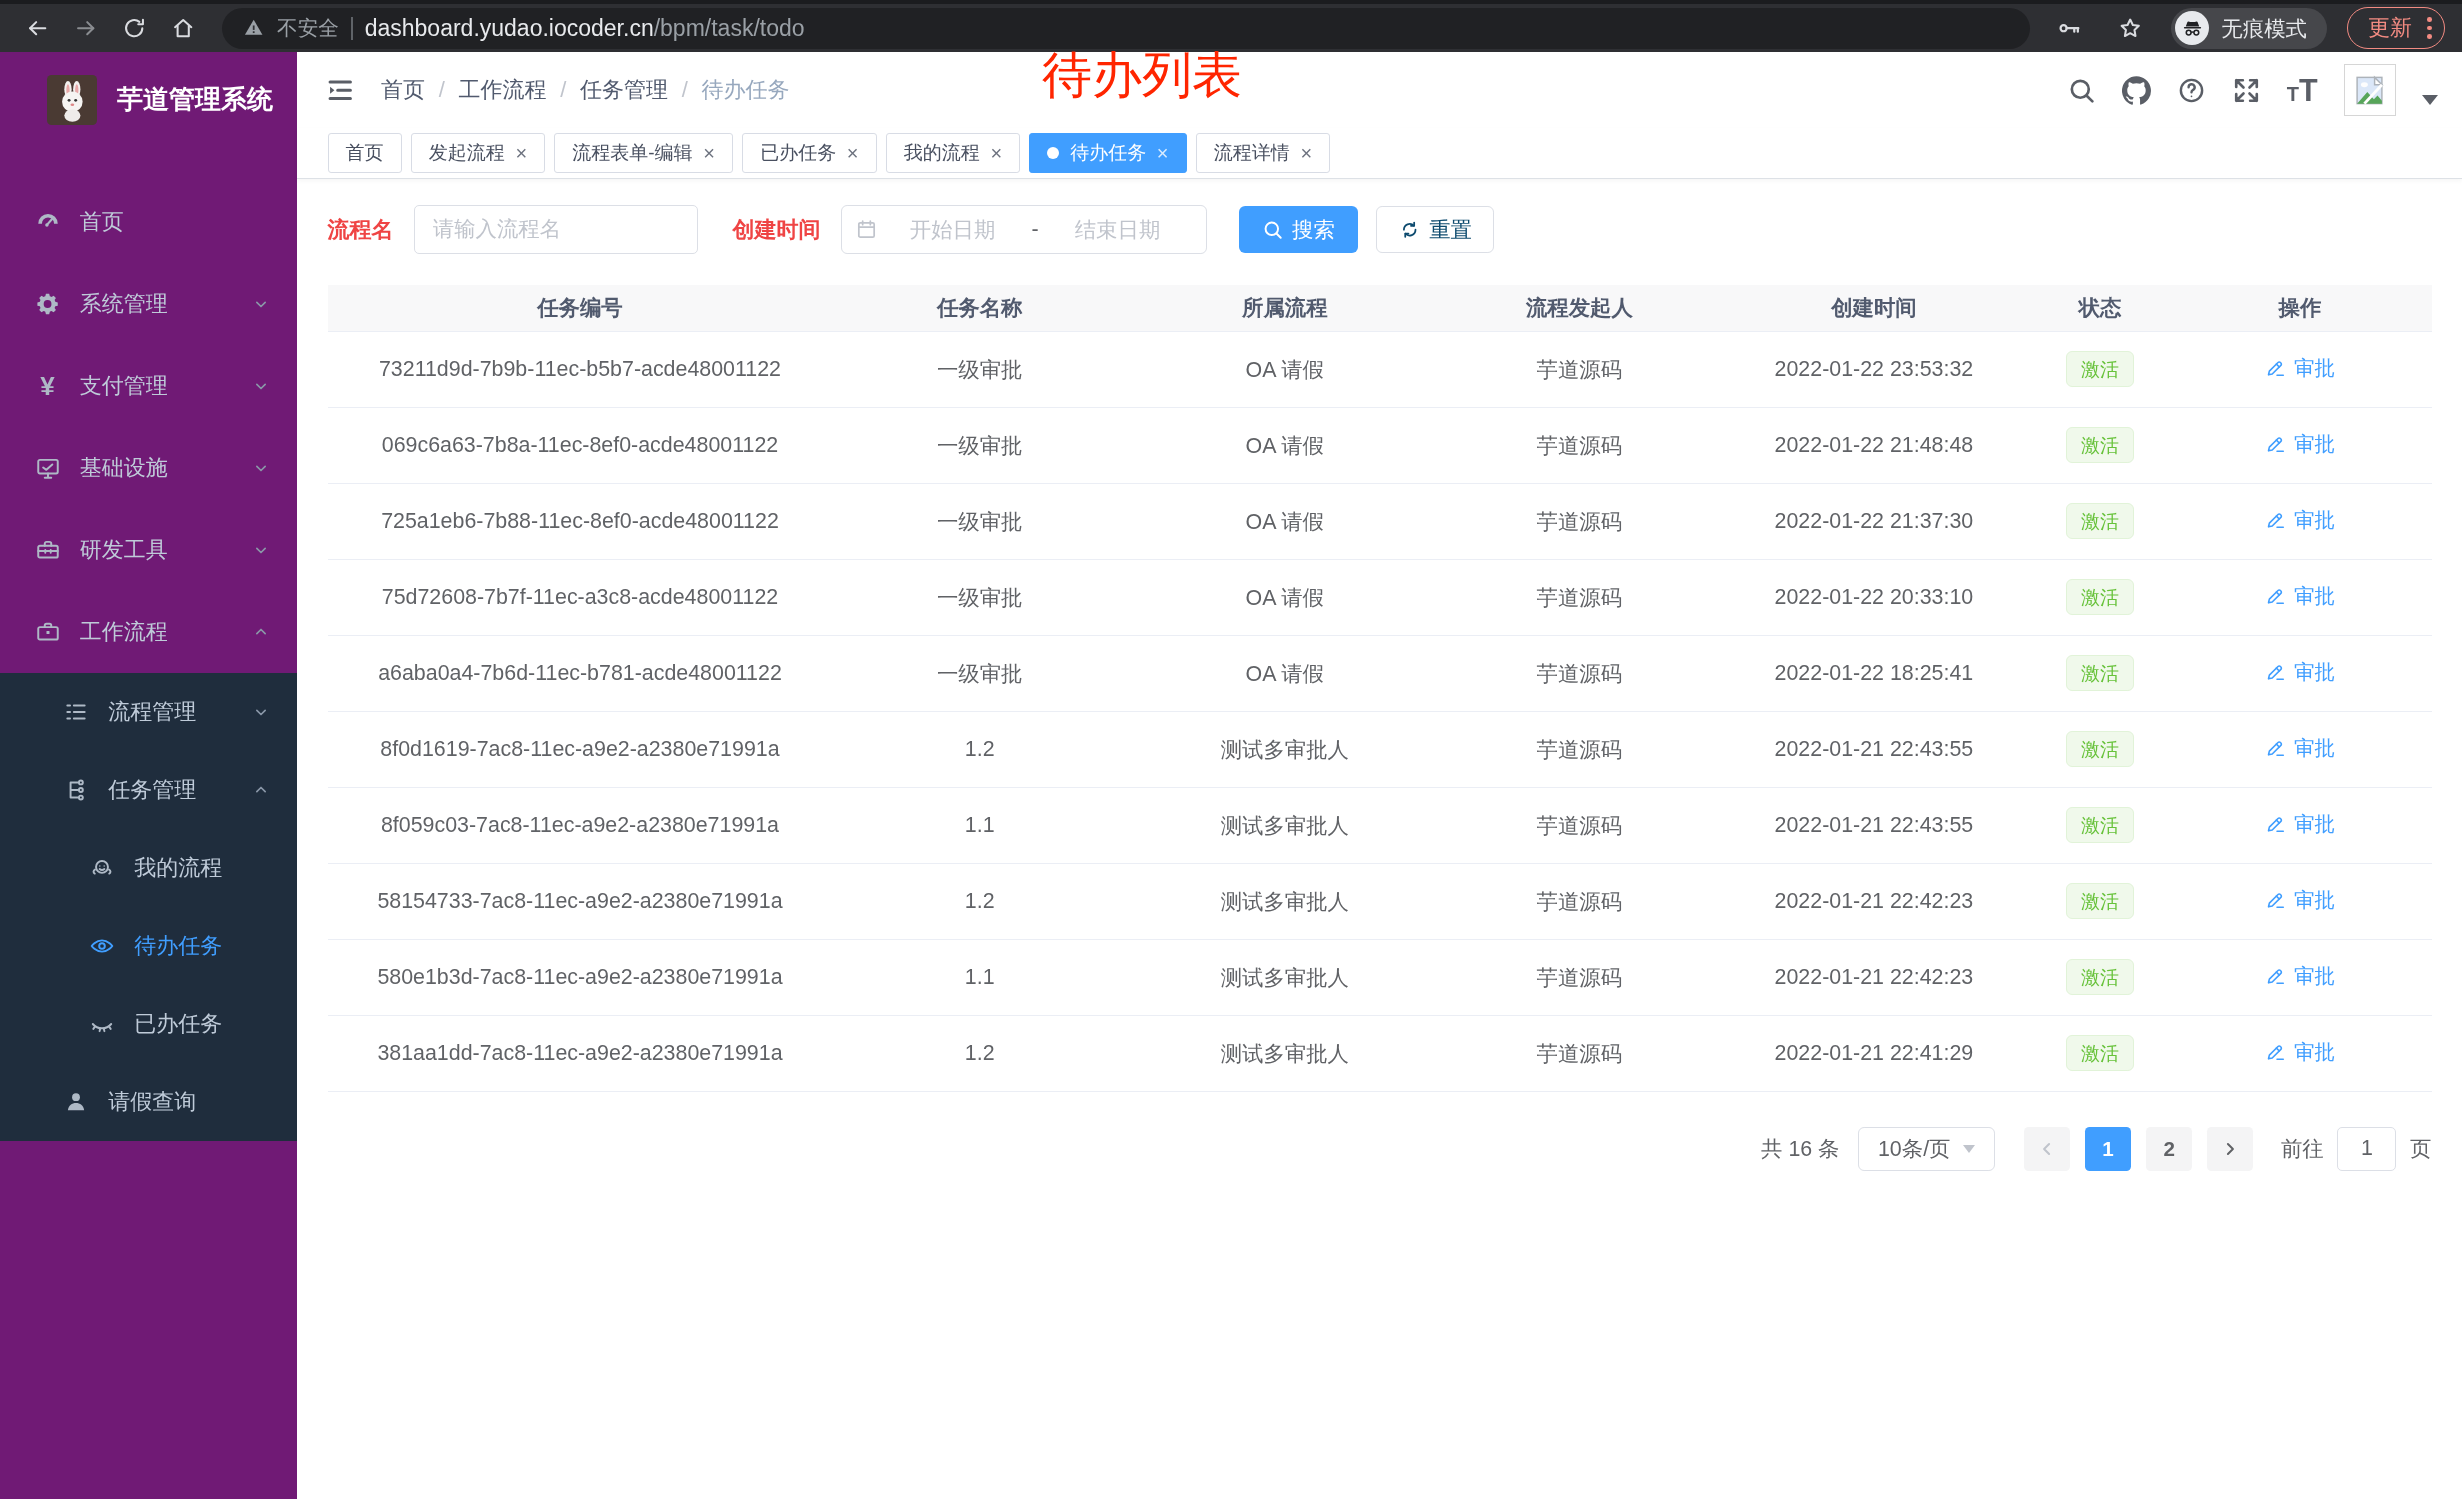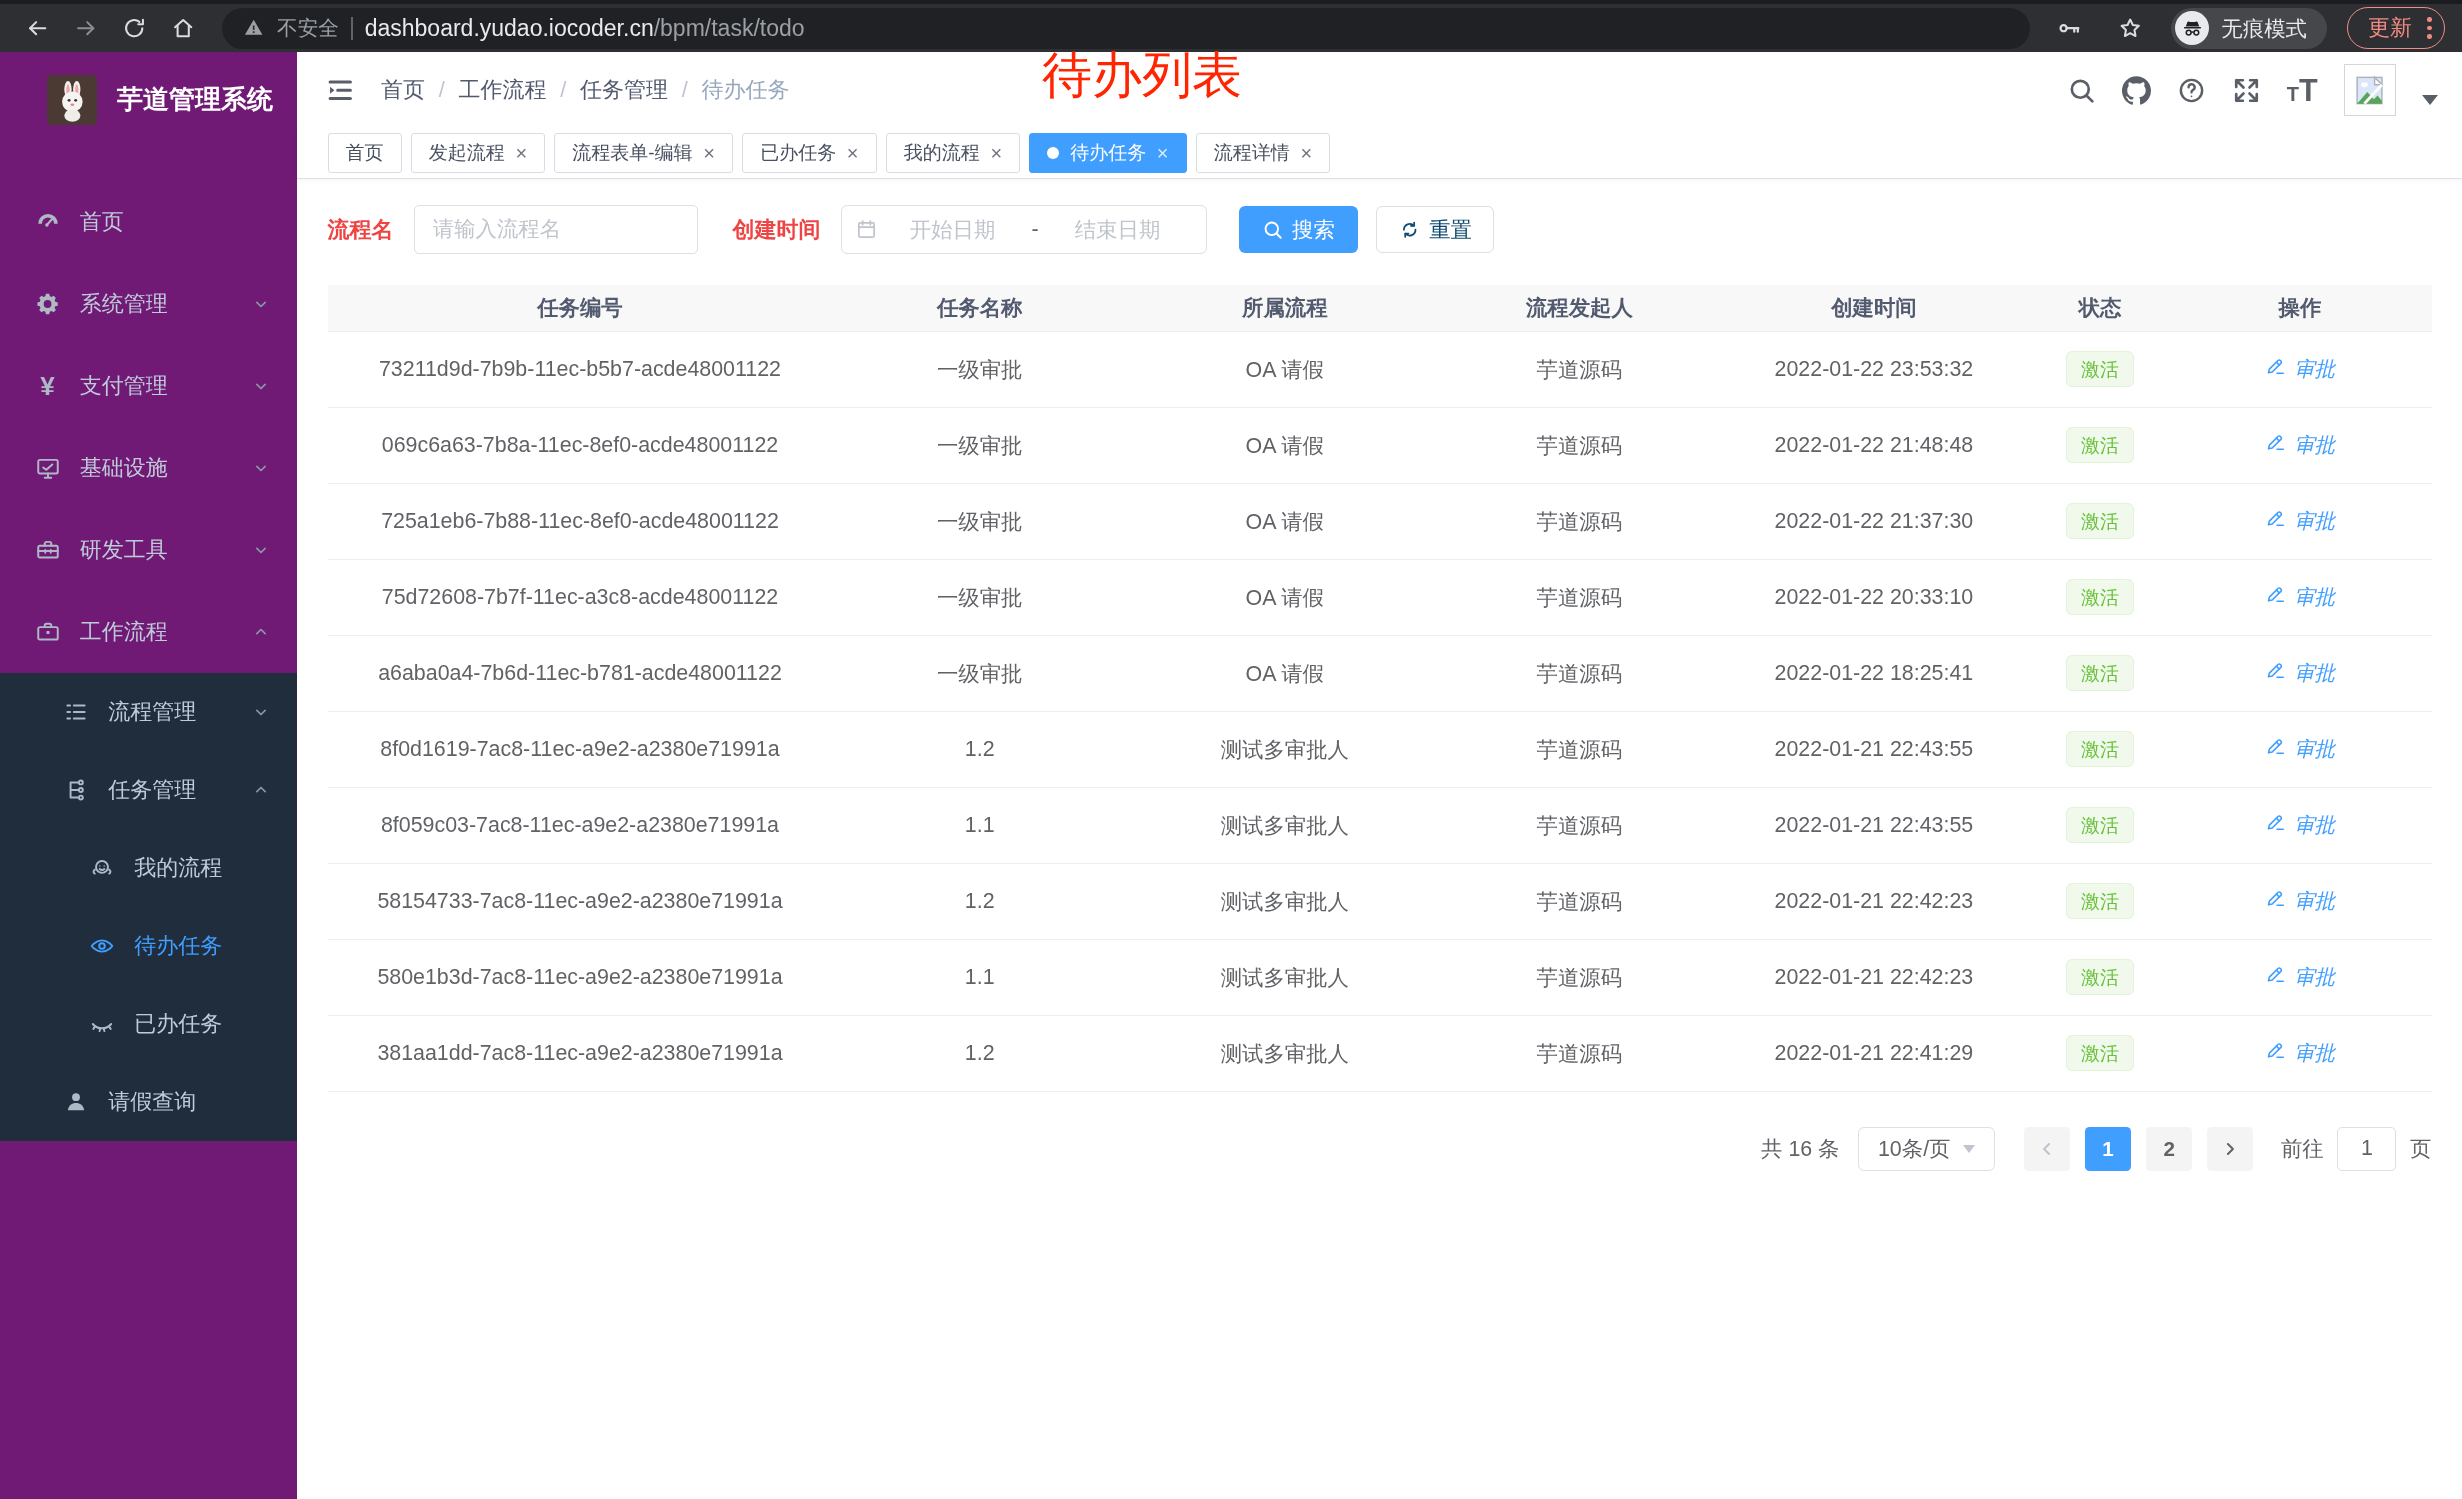--- a/index.html
+++ b/index.html
@@ -103,21 +103,21 @@
   .btn svg{width:21.4px;height:21.4px;}
   .btn-search{margin-left:32px;padding:0 23px;background:#409eff;border:none;color:#fff;}
   .btn-reset{margin-left:18.3px;padding:0 21.4px;background:#fff;border:1.5px solid #dcdfe6;color:#0c4a6e;}
 
   
   table.grid{width:100%;border-collapse:collapse;table-layout:fixed;}
   .grid th{background:#f8f8f9;height:44px;font-size:21.4px;font-weight:700;color:#515a6e;text-align:center;
            border-bottom:1.5px solid #ebeef5;white-space:nowrap;overflow:hidden;}
   .grid td{height:73px;border-bottom:1.5px solid #ebeef5;text-align:center;font-size:21.4px;color:#606266;white-space:nowrap;overflow:hidden;}
   .badge{display:inline-block;padding:7.6px 13.7px;background:#f0f9eb;border:1.5px solid #e1f3d8;border-radius:6.1px;color:#67c23a;font-size:19px;line-height:1;}
-  .approve{color:#409eff;font-size:20.6px;display:inline-flex;align-items:flex-start;gap:7.6px;cursor:pointer;text-decoration:none;font-style:italic;}
+  .approve{color:#409eff;font-size:20.6px;display:inline-flex;align-items:center;gap:7.6px;cursor:pointer;text-decoration:none;}
   .approve svg{width:21.4px;height:21.4px;}
 
   
   .pagination{display:flex;align-items:center;justify-content:flex-end;margin-top:35px;padding-bottom:35px;
               color:#606266;font-size:21.4px;}
   .pg-total{margin-right:18.3px;white-space:nowrap;}
   .page-size{width:137px;height:44px;box-sizing:border-box;border:1.5px solid #dcdfe6;border-radius:6.1px;display:flex;align-items:center;
              justify-content:center;gap:12.2px;margin-right:21.4px;cursor:pointer;white-space:nowrap;}
   .ps-caret{width:0;height:0;border-left:6.9px solid transparent;border-right:6.9px solid transparent;border-top:8.4px solid #c0c4cc;}
   .pager{display:flex;align-items:center;}

